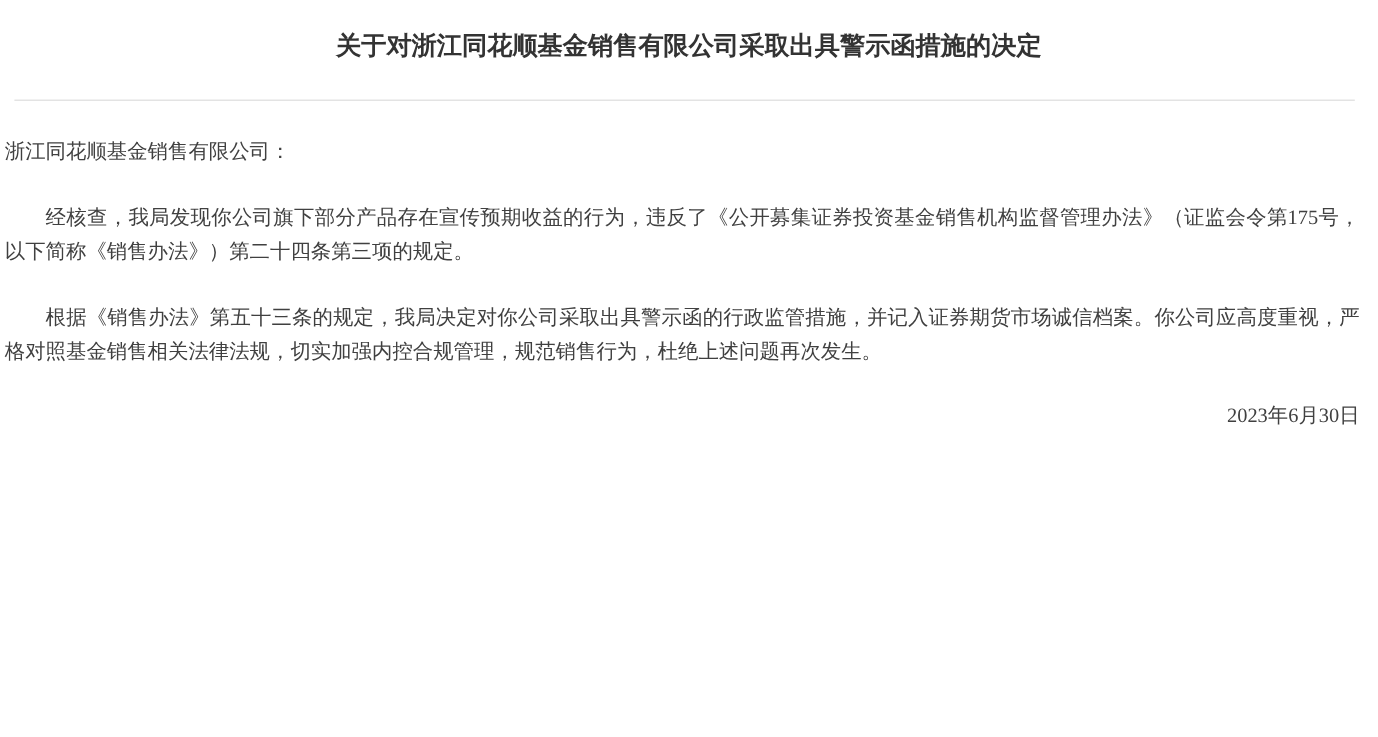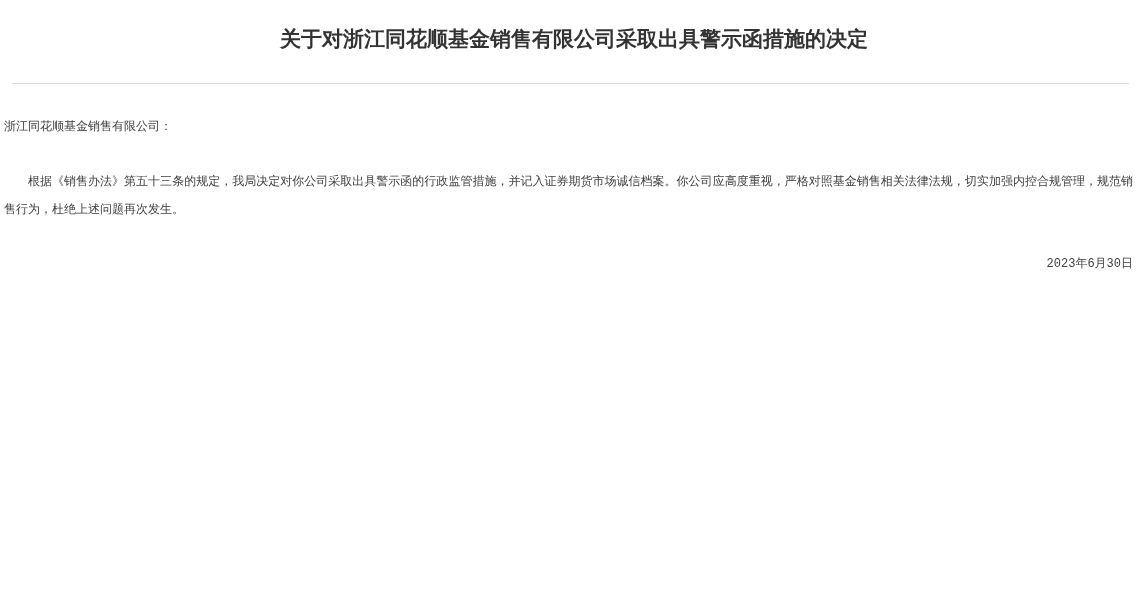--- a/index.html
+++ b/index.html
@@ -23,22 +23,22 @@
     line-height: 26px;
     color: #333333;
     text-align: center;
   }
   .divider {
     height: 1px;
     background: #dcdcdc;
     margin: 31px 19px 0 12px;
   }
   .doc-body {
-    font-family: Liberation Mono, monospace;
-    font-size: 12px;
+    font-family: Liberation Serif, serif;
+    font-size: 17px;
     line-height: 28px;
     color: #404040;
     padding: 0 15px 0 4px;
   }
   .doc-body p {
     margin: 0;
   }
   .addressee {
     margin-top: 29px !important;
   }
@@ -62,20 +62,21 @@
 <div class="page">
 
   <h1 class="doc-title">关于对浙江同花顺基金销售有限公司采取出具警示函措施的决定</h1>
 
   <div class="divider"></div>
 
   <div class="doc-body">
 
     <p class="addressee">浙江同花顺基金销售有限公司：</p>
 
+    <p class="para">经核查，我局发现你公司旗下部分产品存在宣传预期收益的行为，违反了《公开募集证券投资基金销售机构监督管理办法》（证监会令第175号，以下简称《销售办法》）第二十四条第三项的规定。</p>
 
     <p class="para">根据《销售办法》第五十三条的规定，我局决定对你公司采取出具警示函的行政监管措施，并记入证券期货市场诚信档案。你公司应高度重视，严格对照基金销售相关法律法规，切实加强内控合规管理，规范销售行为，杜绝上述问题再次发生。</p>
 
 
 
     <p class="date">2023年6月30日</p>
 
   </div>
 
 </div>

